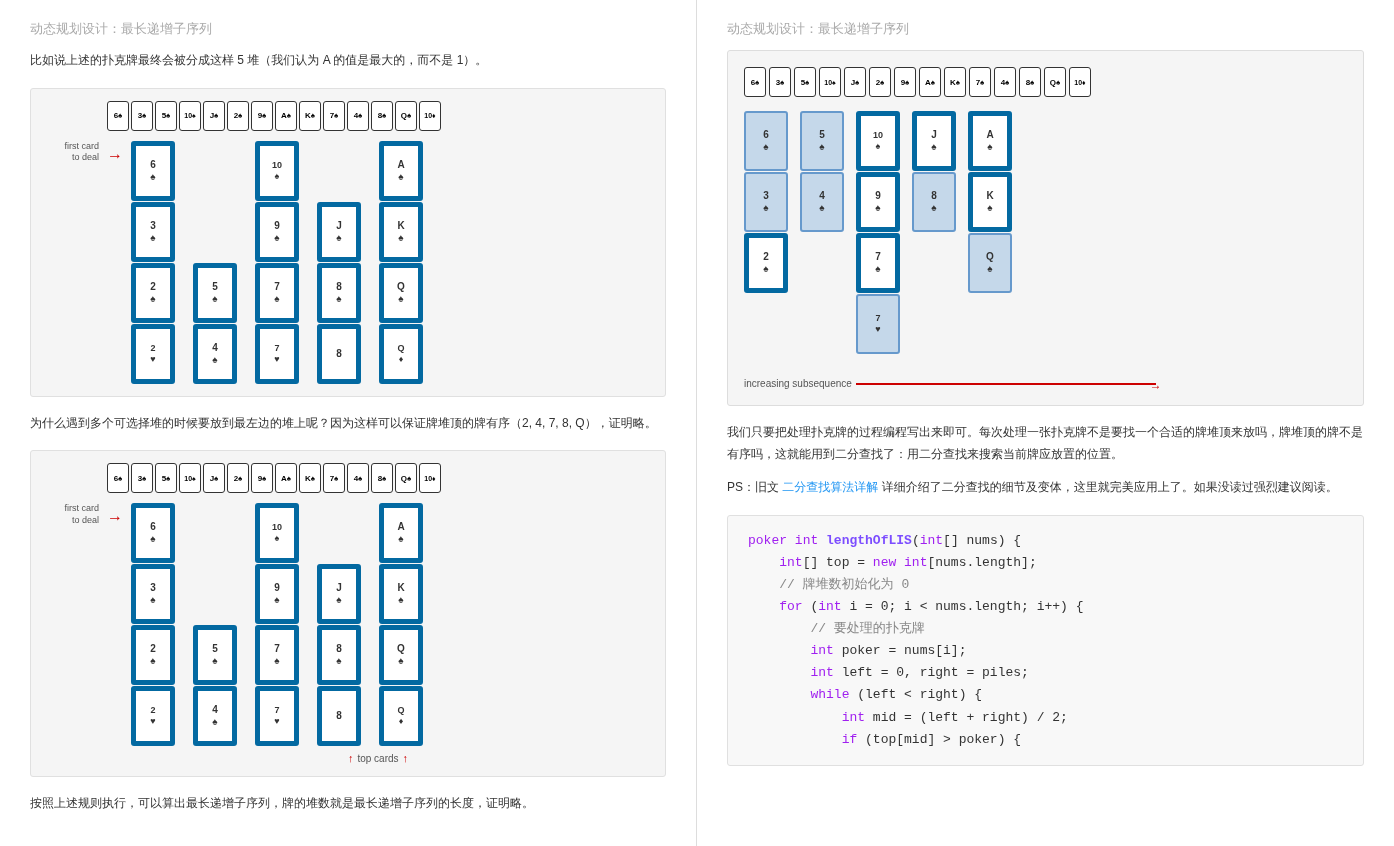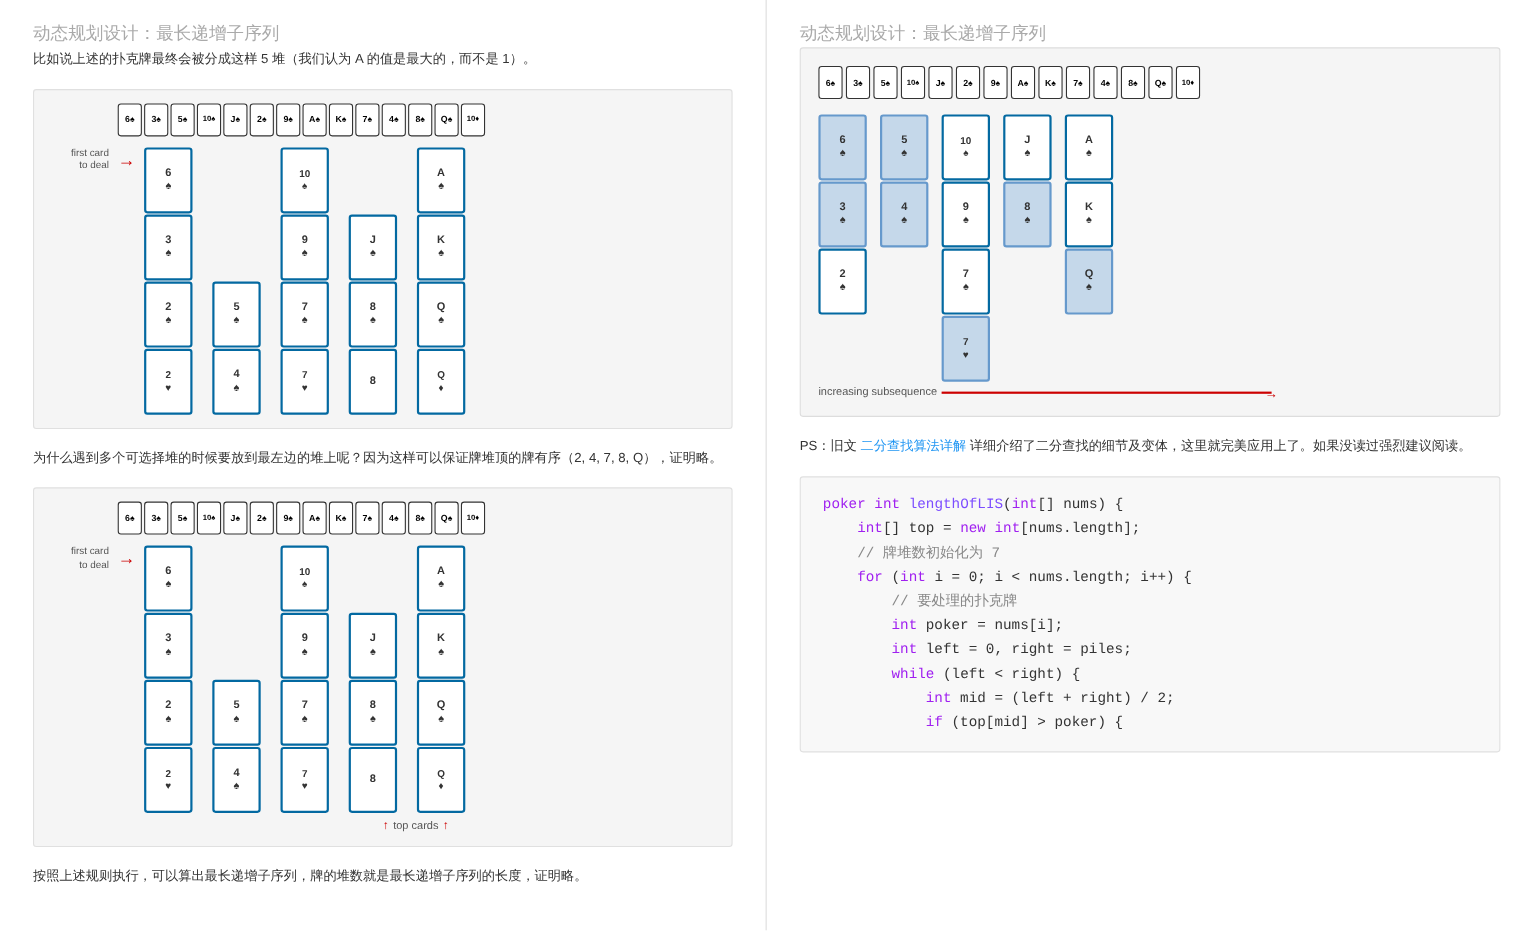--- a/index.html
+++ b/index.html
@@ -17,23 +17,23 @@
       border-right: 1px solid #ddd;
       padding: 20px 30px;
       overflow-y: auto;
     }
     .right-panel {
       width: 697px;
       padding: 20px 30px;
       overflow-y: auto;
     }
     .panel-title {
-      font-size: 16px;
+      font-size: 13px;
       color: #aaa;
-      margin-bottom: 2px;
+      margin-bottom: 12px;
     }
     .text-block {
       line-height: 1.8;
       margin-bottom: 16px;
       font-size: 12px;
     }
     .image-placeholder {
       background: #f5f5f5;
       border: 1px solid #e0e0e0;
       border-radius: 3px;
@@ -92,21 +92,21 @@
       padding: 16px;
       margin-bottom: 16px;
     }
     .pile-stack {
       display: flex;
       flex-direction: column;
       align-items: center;
       gap: 1px;
     }
     .medium-card {
-      border: 2px solid #0369a1;
+      border: 5px solid #0369a1;
       border-radius: 3px;
       background: white;
       font-size: 10px;
       font-weight: bold;
       width: 44px;
       height: 60px;
       display: flex;
       align-items: center;
       justify-content: center;
       flex-direction: column;
@@ -453,41 +453,42 @@
             <span>K</span>
             <span>♠</span>
           </div>
         <div class="medium-card blue-bg" style="border:2px solid #6699cc;">
             <span>Q</span>
             <span>♠</span>
           </div>
       </div>
     </div>
 
-    <div style="margin-top:4px; position:relative;text-align:center;">
+    <div style="margin-top:24px; position:relative;text-align:center;">
       <div style="display:flex; align-items:center; gap:0;">
         <div style="font-size:10px; color:#555; margin-right:4px;">increasing subsequence</div>
         <div style="flex:1; height:2px; background:linear-gradient(to right, #c00, #c00); position:relative; max-width:300px;">
           <div style="position:absolute; right:-6px; top:-5px; color:#c00; font-size:12px;">→</div>
         </div>
       </div>
     </div>
   </div>
 
+  <div class="text-block" style="margin-bottom:12px;">我们只要把处理扑克牌的过程编程写出来即可。每次处理一张扑克牌不是要找一个合适的牌堆顶来放吗，牌堆顶的牌不是有序吗，这就能用到二分查找了：用二分查找来搜索当前牌应放置的位置。</div>
 
   <div class="text-block" style="margin-bottom:16px;">
     <span>PS：旧文</span>
     <a class="link-text" href="#">二分查找算法详解</a>
     <span>详细介绍了二分查找的细节及变体，这里就完美应用上了。如果没读过强烈建议阅读。</span>
   </div>
 
   <div class="code-block">
-    <div class="code-line"><span class="kw">poker</span> <span class="kw">int</span> <span style="color:#7c4dff;">lengthOfLIS</span>(<span class="kw">int</span>[] nums) {</div>
+    <div class="code-line"><span class="kw">poker</span> <span class="kw">int</span> <span style="color:#7c4dff;font-weight:bold;">lengthOfLIS</span>(<span class="kw">int</span>[] nums) {</div>
     <div class="code-line">    <span class="kw">int</span>[] top = <span class="kw">new</span> <span class="kw">int</span>[nums.length];</div>
-    <div class="code-line"><span class="cm">    // 牌堆数初始化为 7</span></div>
+    <div class="code-line"><span class="cm">    // 牌堆数初始化为 0</span></div>
     <div class="code-line">    <span class="kw">for</span> (<span class="kw">int</span> i = 0; i &lt; nums.length; i++) {</div>
     <div class="code-line"><span class="cm">        // 要处理的扑克牌</span></div>
     <div class="code-line">        <span class="kw">int</span> poker = nums[i];</div>
     <div class="code-line"></div>
     <div class="code-line">        <span class="kw">int</span> left = 0, right = piles;</div>
     <div class="code-line">        <span class="kw">while</span> (left &lt; right) {</div>
     <div class="code-line">            <span class="kw">int</span> mid = (left + right) / 2;</div>
     <div class="code-line">            <span class="kw">if</span> (top[mid] &gt; poker) {</div>
   </div>
 </div>

